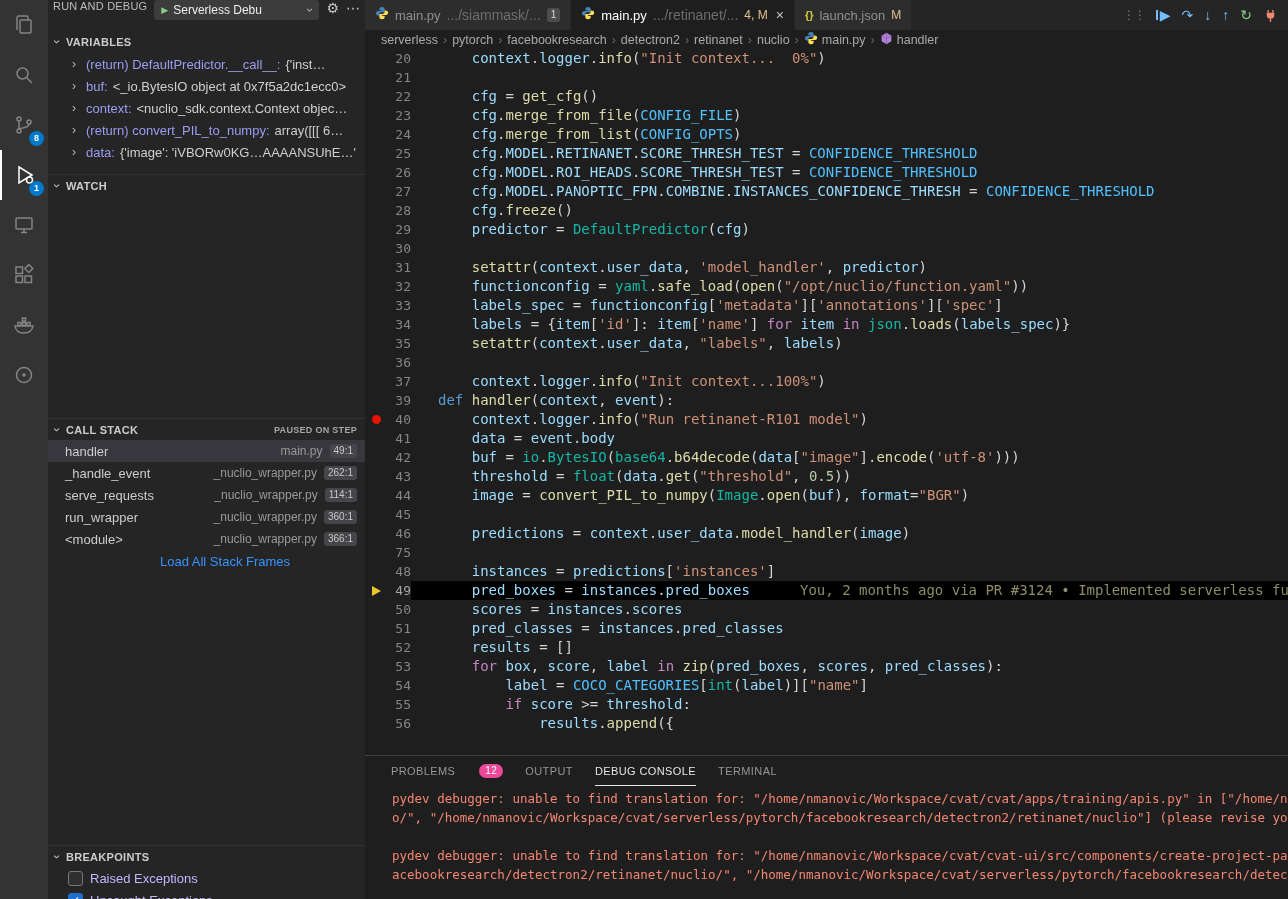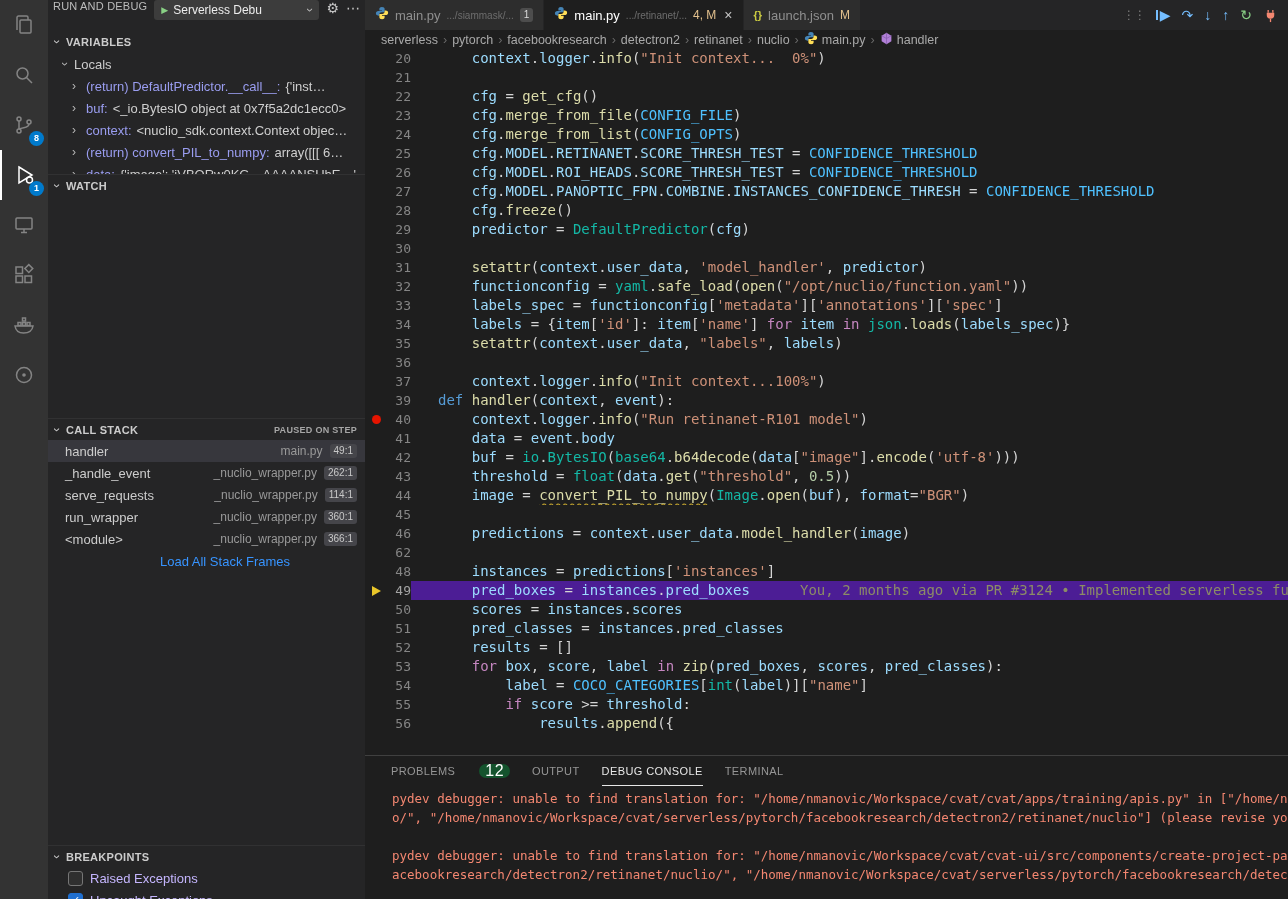--- a/index.html
+++ b/index.html
@@ -56,21 +56,21 @@
   .checkbox.checked{background:#1f6fd0;border-color:#1f6fd0}
   .bp-label{color:#c4b5fd}
 
   
   .main{flex:1;display:flex;flex-direction:column;min-width:0}
   .tabbar{height:30px;background:#252526;display:flex;align-items:stretch;flex-shrink:0}
   .tab{display:flex;align-items:center;gap:6px;padding:0 10px;background:#2d2d2d;border-right:1px solid #252526;cursor:pointer;white-space:nowrap}
   .tab.active{background:#1e1e1e}
   .tab-label{font-size:13px;color:#8f8f8f}
   .tab.active .tab-label{color:#ffffff}
-  .tab-desc{font-size:10px;color:#6d6d6d}
+  .tab-desc{font-size:14px;color:#6d6d6d}
   .tab-badge{background:#4d4d4d;color:#dddddd;font-size:10px;border-radius:3px;padding:0 4px;line-height:14px}
   .tab-deco{font-size:12px;color:#e2c08d}
   .tab-close{font-size:14px;color:#c5c5c5;margin-left:2px}
   .json-ic{color:#cbcb41;font-size:11px;font-weight:bold}
 
   .debug-toolbar{margin-left:auto;display:flex;align-items:center;gap:11px;padding-right:10px}
   .grip{color:#7a7a7a;font-size:12px;letter-spacing:-1px;cursor:grab}
   .dbtn{font-size:14px;cursor:pointer;display:flex;align-items:center}
   .dbtn.blue{color:#75beff}
   .dbtn.green{color:#89d185}
@@ -84,32 +84,32 @@
 
   
   .editor{flex:1;overflow:hidden;font-family:"DejaVu Sans Mono",monospace;font-size:14px;line-height:19px;position:relative}
   .code-row{height:19px;display:flex;align-items:stretch}
   .glyph{width:22px;display:flex;align-items:center;justify-content:center;flex-shrink:0;cursor:pointer}
   .bpdot{width:9px;height:9px;border-radius:50%;background:#e51400}
   .exec{width:0;height:0;border-left:9px solid #e9c62a;border-top:5px solid transparent;border-bottom:5px solid transparent}
   .lnum{width:24px;text-align:right;color:#858585;font-size:13px;line-height:19px;flex-shrink:0;cursor:pointer}
   .code-row.current .lnum{color:#a3a3a3}
   .ltext{flex:1;padding-left:27px;white-space:pre;position:relative;overflow:hidden}
-  .code-row.current .ltext{background:#4c1d95}
+  .code-row.current .ltext{background:#000000}
   .blame{position:absolute;left:389px;top:0;color:#8c8c66;white-space:pre}
   .tk-pl{color:#d4d4d4}.tk-v{color:#9cdcfe}.tk-fn{color:#dcdcaa}.tk-kw{color:#c586c0}
   .tk-def{color:#569cd6}.tk-cls{color:#14b8a6}.tk-str{color:#ce9178}.tk-const{color:#4fc1ff}.tk-num{color:#b5cea8}
-  .squiggle{text-decoration:underline;text-decoration-style:wavy;text-decoration-color:#c0a22e;text-underline-offset:3px}
+  .squiggle{text-decoration-style:wavy;text-decoration-color:#c0a22e;text-underline-offset:3px}
 
   
   .panel{height:144px;flex-shrink:0;border-top:1px solid rgba(128,128,128,0.35);display:flex;flex-direction:column;background:#1e1e1e}
   .panel-tabs{height:30px;display:flex;align-items:stretch;gap:22px;padding-left:26px;flex-shrink:0}
   .ptab{display:flex;align-items:center;font-size:11px;letter-spacing:.4px;color:#969696;cursor:pointer;border-bottom:1px solid transparent;gap:24px}
   .ptab.active{color:#e7e7e7;border-bottom-color:#e7e7e7}
-  .pbadge{background:#14532d;color:#ffffff;font-size:16px;border-radius:9px;padding:1px 6px;line-height:12px}
+  .pbadge{background:#ec4899;color:#ffffff;font-size:10px;border-radius:9px;padding:1px 6px;line-height:12px}
   .console{flex:1;overflow:hidden;padding:3px 0 0 27px;font-family:"DejaVu Sans Mono",monospace;font-size:12.5px;line-height:19px;color:#f48771;white-space:pre}
 </style>
 </head>
 <body>
 
 <div class="app">
 
   <div class="activitybar">
     <div class="ab-item">
       <span class="ab-ic">
@@ -197,24 +197,20 @@
       </span>
       <span class="hdr-ic">⚙</span>
       <span class="hdr-ic">⋯</span>
     </div>
 
     <div class="section-header" style="border-top: none;">
       <span class="chev exp"><span class="g">›</span></span>
       <span>VARIABLES</span>
     </div>
     <div class="var-body">
-      <div class="tree-row scope-row">
-        <span class="tree-chev chev exp" style="width:18px"><span class="g">›</span></span>
-        <span>Locals</span>
-      </div>
       <div>
           <div class="tree-row var-row">
             <span class="tree-chev">›</span>
             <span class="var-name">(return) DefaultPredictor.__call__:</span>
             <span class="var-value">{'inst…</span>
           </div>
           <div class="tree-row var-row">
             <span class="tree-chev">›</span>
             <span class="var-name">buf:</span>
             <span class="var-value">&lt;_io.BytesIO object at 0x7f5a2dc1ecc0&gt;</span>
@@ -512,21 +508,21 @@
             <span class="lnum">45</span>
             <span class="ltext"></span>
           </div>
           <div class="code-row">
             <span class="glyph"></span>
             <span class="lnum">46</span>
             <span class="ltext"><span class="tk-pl">    </span><span class="tk-v">predictions</span><span class="tk-pl"> = </span><span class="tk-v">context</span><span class="tk-pl">.</span><span class="tk-v">user_data</span><span class="tk-pl">.</span><span class="tk-fn">model_handler</span><span class="tk-pl">(</span><span class="tk-v">image</span><span class="tk-pl">)</span></span>
           </div>
           <div class="code-row">
             <span class="glyph"></span>
-            <span class="lnum">62</span>
+            <span class="lnum">75</span>
             <span class="ltext"></span>
           </div>
           <div class="code-row">
             <span class="glyph"></span>
             <span class="lnum">48</span>
             <span class="ltext"><span class="tk-pl">    </span><span class="tk-v">instances</span><span class="tk-pl"> = </span><span class="tk-v">predictions</span><span class="tk-pl">[</span><span class="tk-str">'instances'</span><span class="tk-pl">]</span></span>
           </div>
           <div class="code-row current">
             <span class="glyph">
               <span class="exec"></span>

